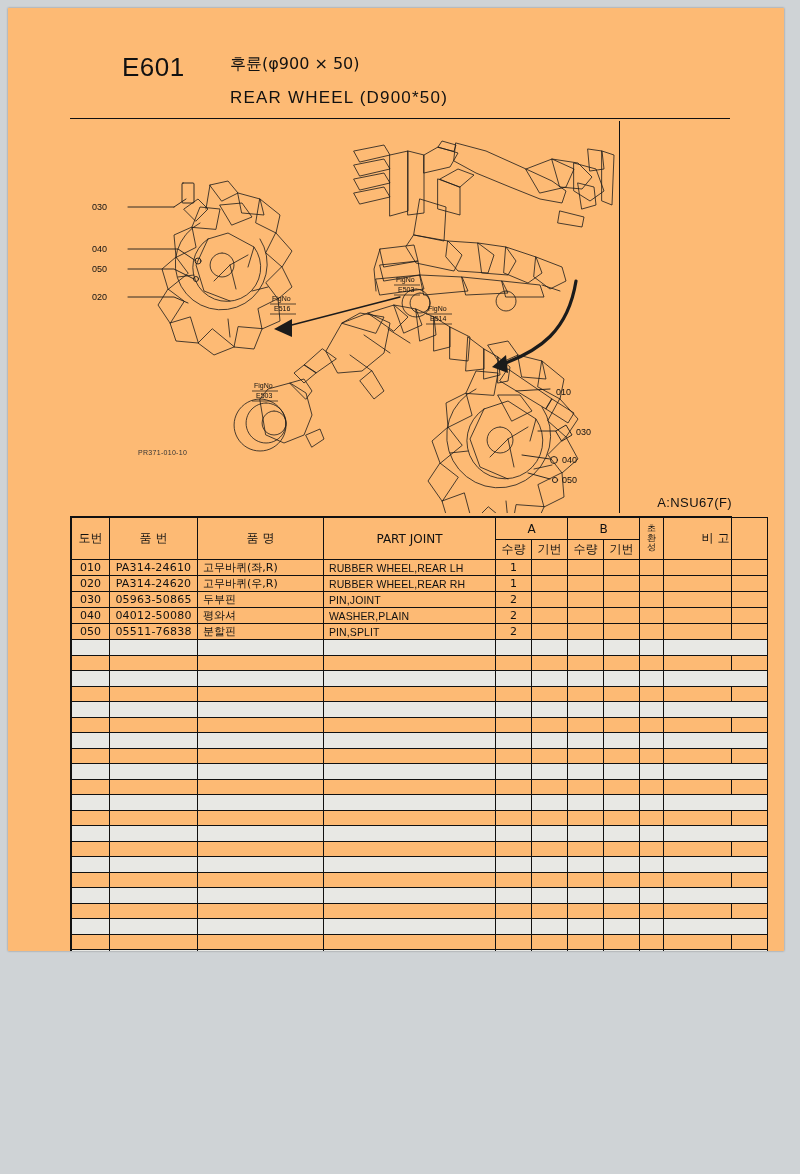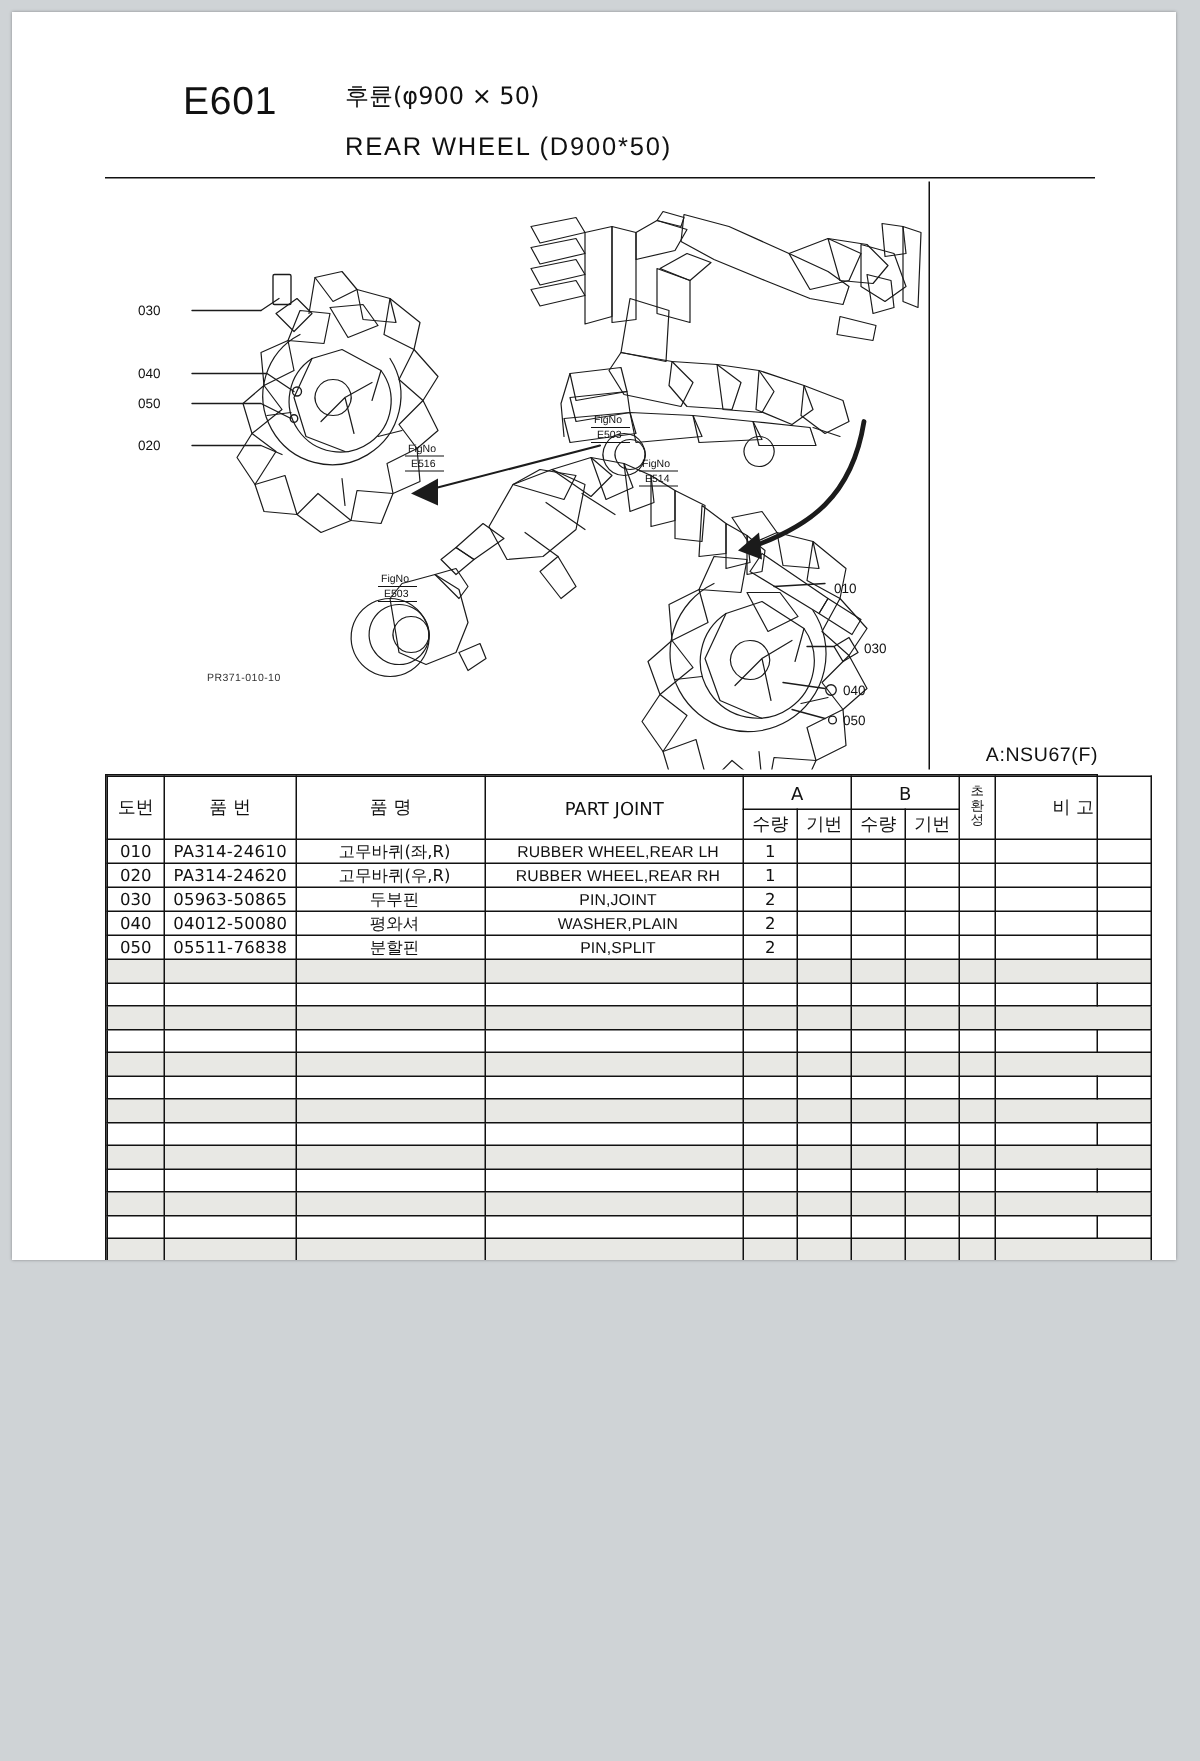--- a/index.html
+++ b/index.html
@@ -3,22 +3,22 @@
 <meta charset="utf-8">
 <style>
   html,body{margin:0;padding:0;}
   body{
     width:800px;height:1174px;
     background:#cfd3d6;
     font-family:"Liberation Sans", sans-serif;
     -webkit-font-smoothing:none;
   }
   .page{
-    position:absolute;left:8px;top:8px;width:776px;height:832px;
-    background:#ffffff;
+    position:absolute;left:8px;top:8px;width:776px;height:943px;
+    background:#fdba74;
     box-shadow:0 0 2px rgba(0,0,0,.35);
     overflow:hidden;
   }
 
   
   .hdr{position:absolute;left:62px;top:44px;width:660px;}
   .code{
     position:absolute;left:52px;top:0;font-size:26px;letter-spacing:.5px;color:#111;
   }
   .title-ko{
@@ -60,21 +60,21 @@
   .c-dobun{width:38px;}
   .c-pn{width:88px;}
   .c-konm{width:126px;}
   .c-ennm{width:172px;}
   .c-qty{width:36px;}
   .c-kib{width:36px;}
   .c-chh{width:24px;}
   .c-rem{width:104px;}
 
   .drow td{height:14.5px;}
-  .drow td.l{text-align:center;padding-left:5px;}
+  .drow td.l{text-align:left;padding-left:5px;}
   .drow td.ctr{text-align:center;}
   .shade{background:#e8e8e4;}
   .pn{letter-spacing:.2px;text-align:center;}
   .ennm{font-family:"Liberation Sans", sans-serif;font-size:10.5px;letter-spacing:.1px;}
   .ko{font-family:"DejaVu Sans", sans-serif;font-size:11px;}
 
   
   .legend{
     position:absolute;left:62px;top:1038px;width:660px;
     text-align:center;font-size:11px;color:#111;

